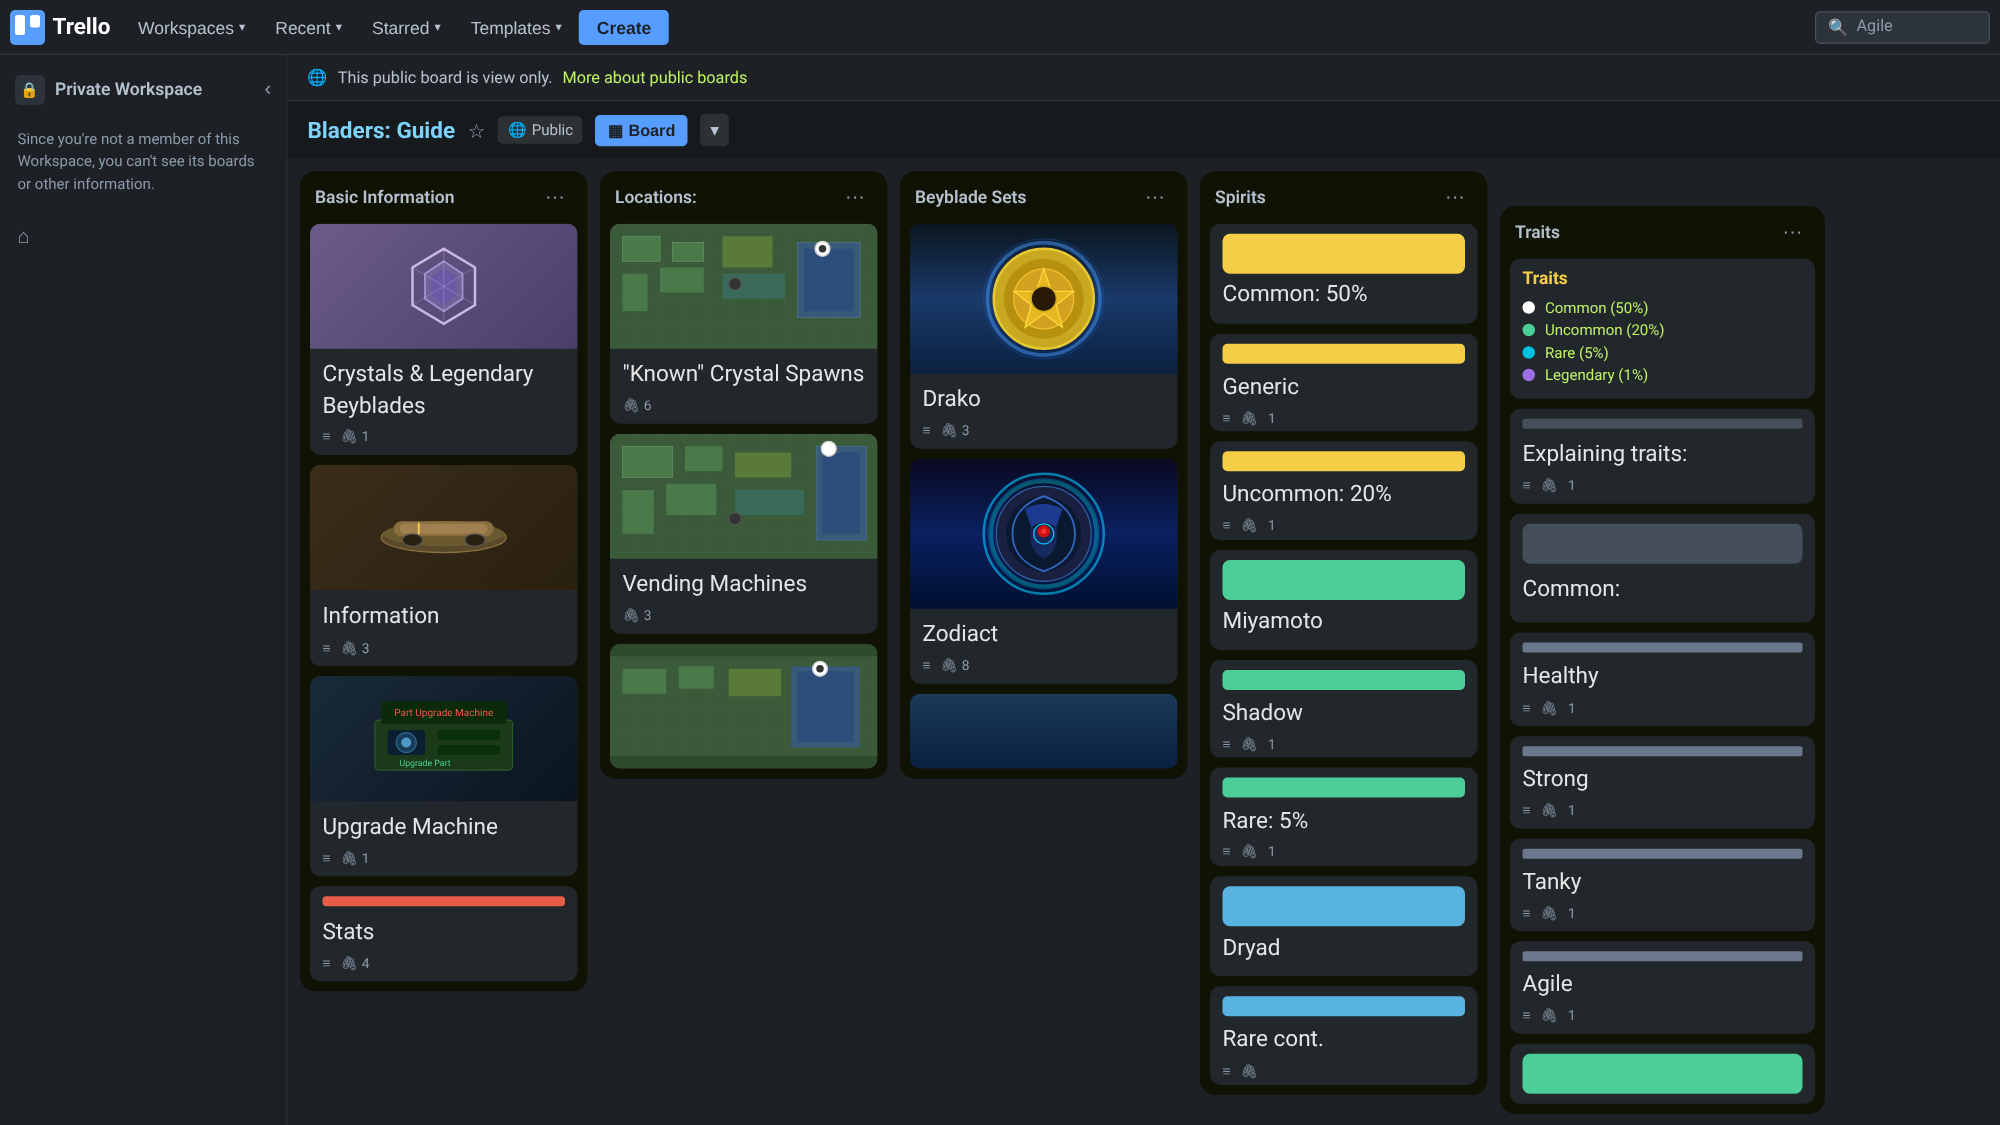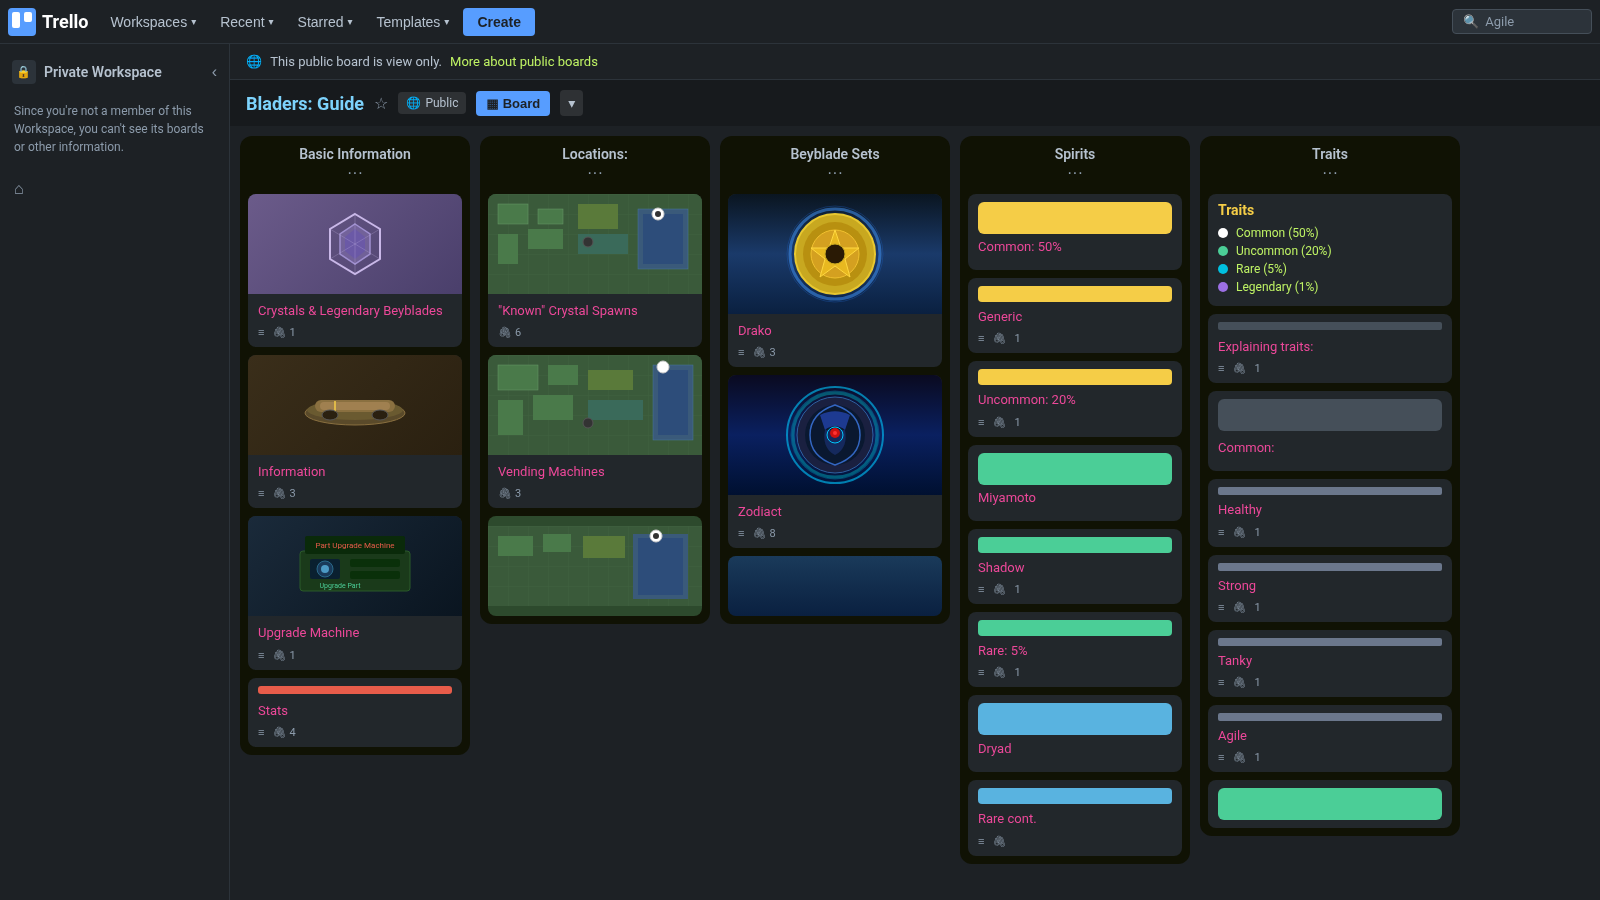--- a/index.html
+++ b/index.html
@@ -224,21 +224,20 @@
     }
     .column-header {
       display: flex;
       align-items: center;
       justify-content: space-between;
       padding: 10px 12px 6px;
       font-size: 14px;
       font-weight: 600;
       color: #b6c2cf;
       flex-shrink: 0;
-      flex-direction: column;
     }
     .column-menu-btn {
       background: none;
       border: none;
       color: #8c9bab;
       cursor: pointer;
       font-size: 16px;
       padding: 2px 6px;
       border-radius: 4px;
     }
@@ -262,22 +261,22 @@
       height: 100px;
       display: flex;
       align-items: center;
       justify-content: center;
       font-size: 28px;
     }
     .card-content {
       padding: 8px 10px;
     }
     .card-title {
-      font-size: 13px;
-      color: #ec4899;
+      font-size: 18px;
+      color: #e5e5e5;
       line-height: 1.4;
       margin-bottom: 6px;
     }
     .card-meta {
       display: flex;
       align-items: center;
       gap: 8px;
       font-size: 11px;
       color: #8c9bab;
     }
@@ -291,20 +290,21 @@
       align-items: center;
       gap: 8px;
       font-size: 11px;
       color: #8c9bab;
     }
 
     
     .traits-column {
       width: 260px;
       min-width: 260px;
+      margin-top: 28px;
     }
     .trait-rarity-title {
       font-size: 14px;
       font-weight: 700;
       color: #f5cd47;
       margin-bottom: 8px;
     }
     .rarity-item {
       display: flex;
       align-items: center;

